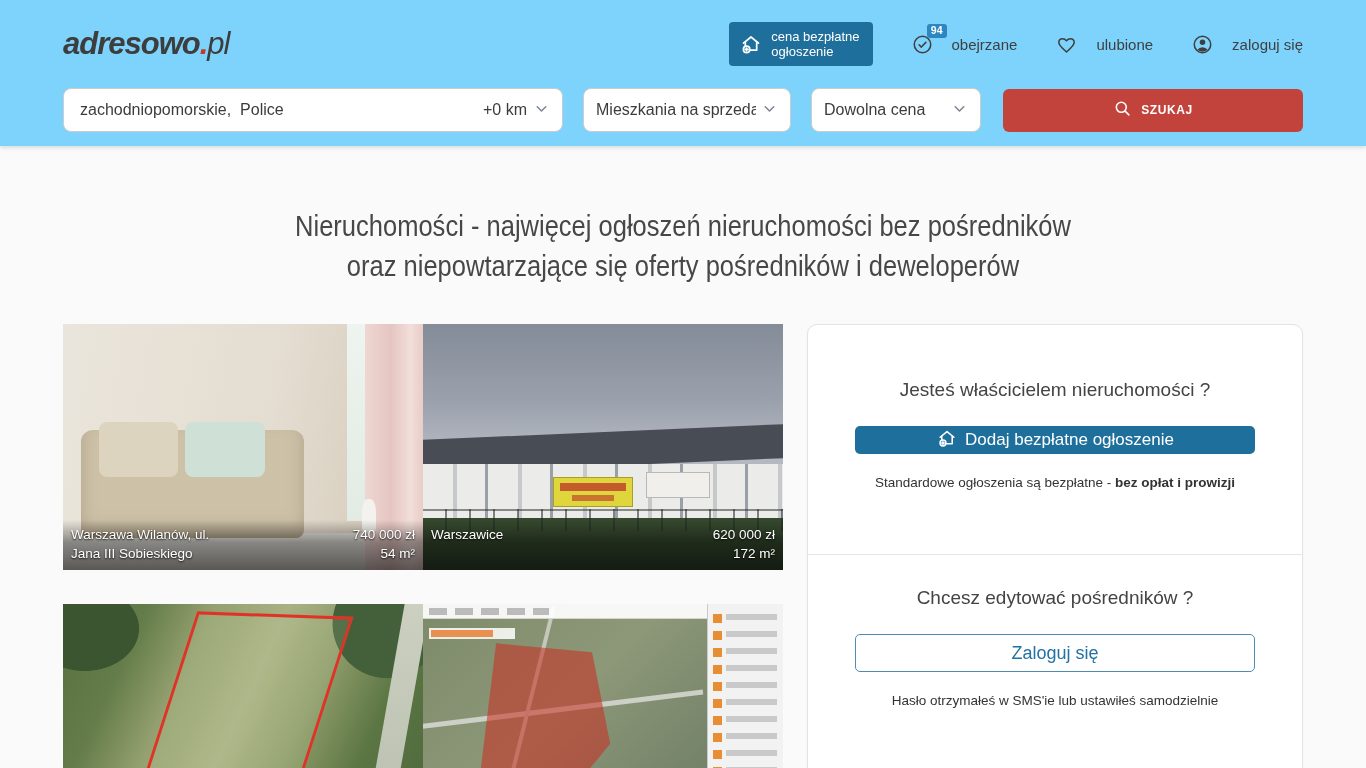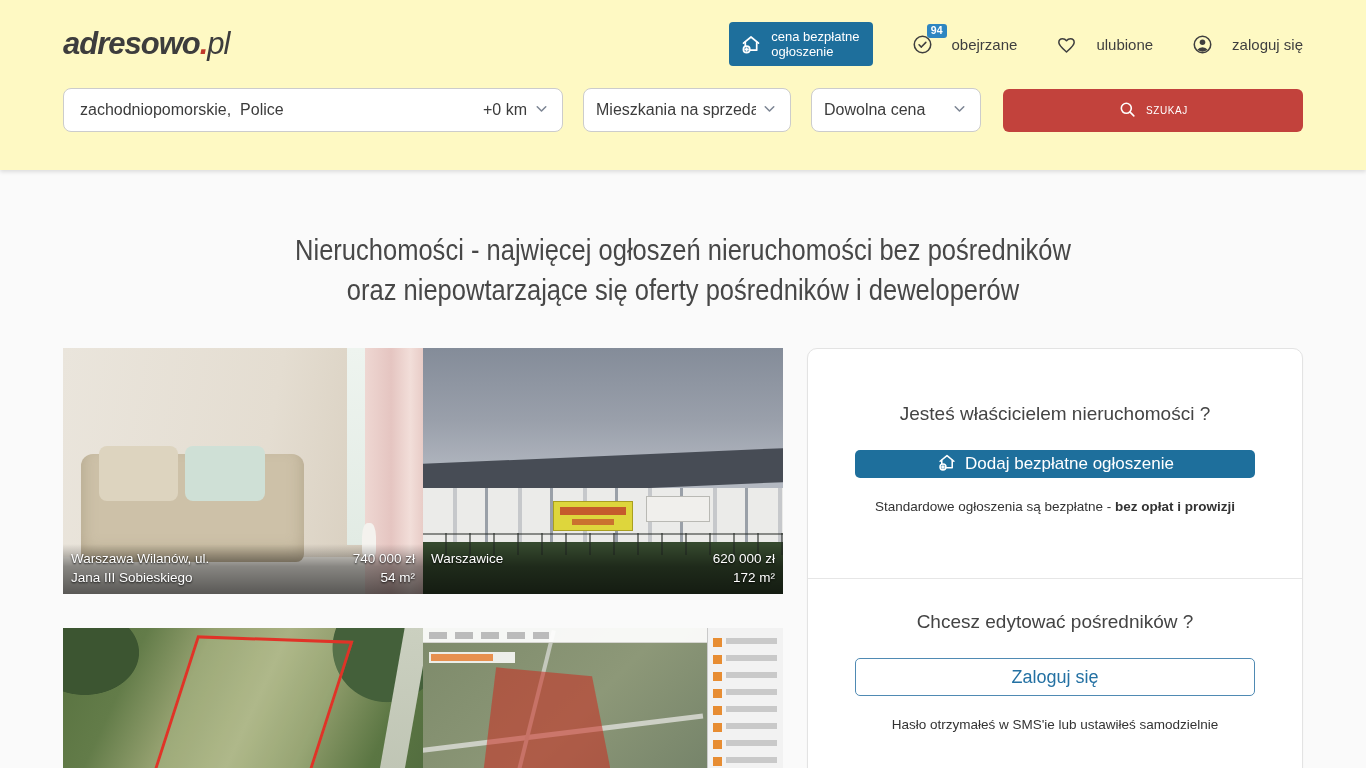--- a/index.html
+++ b/index.html
@@ -4,21 +4,21 @@
 <style>
   * { box-sizing: border-box; }
   html,body { margin:0; padding:0; }
   body {
     width:1366px; height:768px; overflow:hidden;
     font-family:"Liberation Sans", sans-serif;
     background:#fafafa; color:#3f3f3f;
   }
 
   
-  .header { background:#fef9c3; height:170px; box-shadow:0 2px 4px rgba(0,0,0,.12); position:relative; z-index:5; }
+  .header { background:#7dd3fc; height:146px; box-shadow:0 2px 4px rgba(0,0,0,.12); position:relative; z-index:5; }
   .header-top { height:88px; display:flex; align-items:center; justify-content:space-between; padding:0 63px; }
   .logo { font-style:italic; font-weight:bold; font-size:31px; color:#3d3d3d; letter-spacing:-1px; cursor:pointer; }
   .logo .dot { color:#c0392b; }
   .logo .suffix { font-weight:400; }
 
   .header-right { display:flex; align-items:center; gap:38px; }
   .add-btn {
     background:#1e6f9c; color:#fff; border:none; border-radius:4px;
     display:flex; align-items:center; gap:8px; padding:7px 13px 7px 10px;
     font-family:inherit; font-size:13px; line-height:15px; text-align:left; cursor:pointer;
@@ -37,21 +37,21 @@
     display:flex; align-items:center; font-size:16px; color:#3c3c3c; cursor:pointer;
   }
   .location-box { width:500px; padding:0 12px 0 14px; justify-content:space-between; }
   .loc-input { border:none; outline:none; flex:1; font-family:inherit; font-size:16px; color:#3c3c3c; background:transparent; }
   .radius { display:flex; align-items:center; gap:6px; white-space:nowrap; }
   .cat-box { width:208px; padding:0 12px; justify-content:space-between; }
   .cat-box .val { white-space:nowrap; overflow:hidden; max-width:160px; }
   .price-box { width:170px; padding:0 12px; justify-content:space-between; }
   .search-btn {
     width:300px; height:43px; margin-left:2px; background:#c2423c; border:none; border-radius:6px;
-    color:#fff; font-family:inherit; font-weight:normal; font-size:10px; letter-spacing:.6px;
+    color:#fff; font-family:inherit; font-weight:bold; font-size:12px; letter-spacing:.6px;
     display:flex; align-items:center; justify-content:center; gap:9px; cursor:pointer;
   }
 
   
   .hero-title {
     margin:60px 0 0; text-align:center; font-weight:400; font-size:29px; line-height:40px;
     color:#474747; transform:scaleX(.88);
   }
 
   

